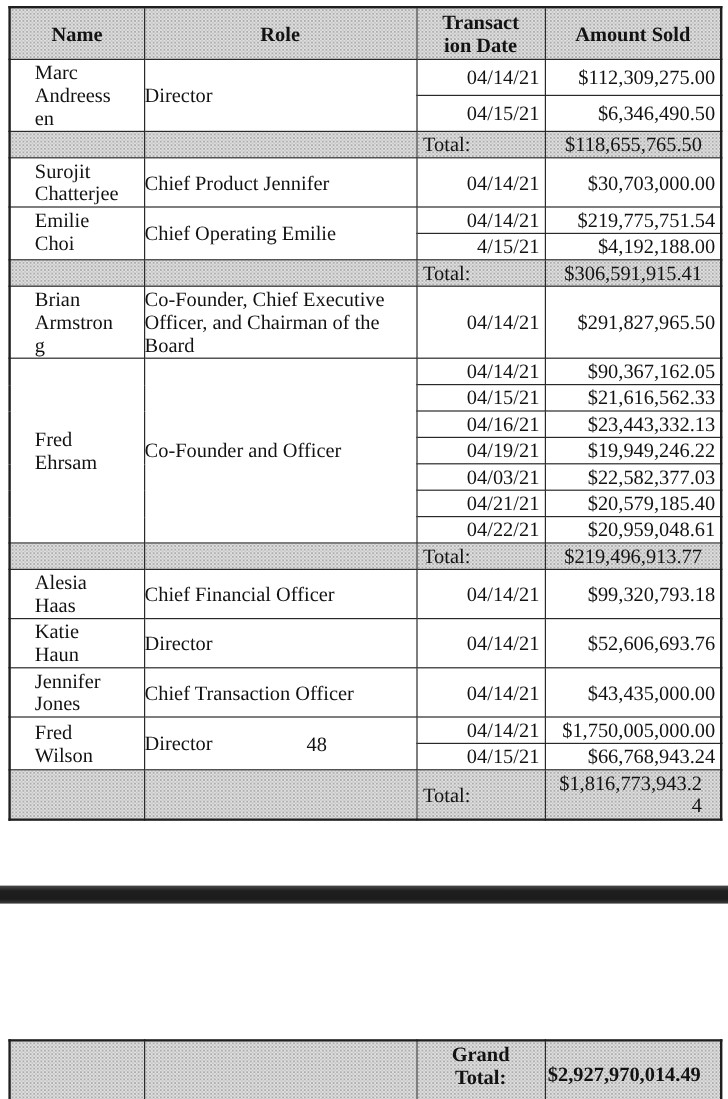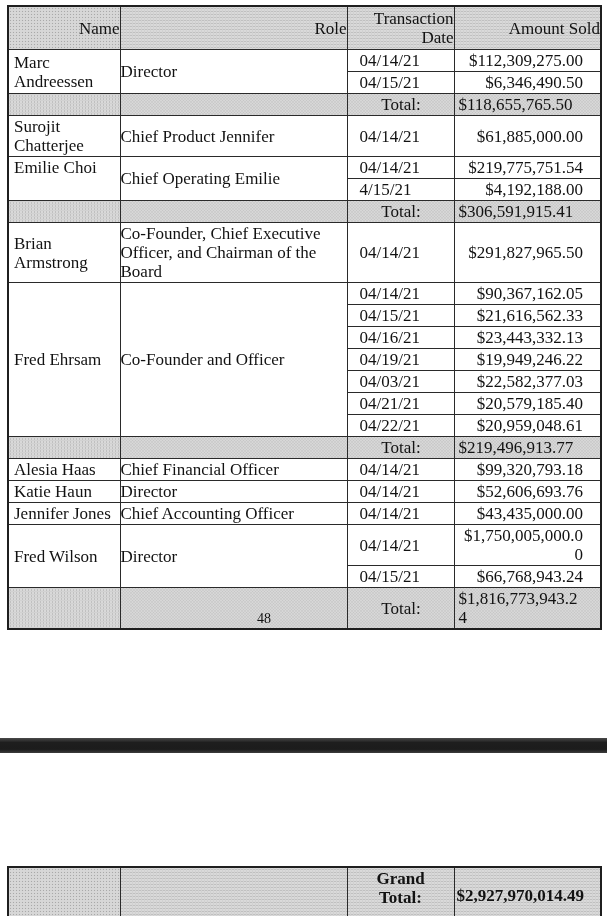--- a/index.html
+++ b/index.html
@@ -10,39 +10,39 @@
   }
   table { border-collapse:collapse; table-layout:fixed; position:absolute; background:#fff; }
   .main-table { left:7px; top:5px; width:593px; }
   .main-table, .grand-total-table { border:2px solid #1f1f1f; }
   td,th {
     border:1.5px solid #2a2a2a;
     font-size:17px; line-height:19px;
     padding:1px 4px; vertical-align:middle; overflow:hidden;
     word-wrap:break-word;
   }
-  thead th { height:40px; font-weight:normal; text-align:right; padding:1px 0; }
+  thead th { height:40px; font-weight:bold; text-align:center; padding:1px 20px; }
   .shaded {
     background-color:#e0e0e0;
     background-image:
       radial-gradient(#a9a9a9 0.5px, transparent 1.1px),
       radial-gradient(#c6c6c6 0.5px, transparent 1.1px);
     background-size:3px 3px;
     background-position:0 0, 1.5px 1.5px;
   }
-  .name-cell  { text-align:left; padding:1px 5px; }
+  .name-cell  { text-align:left; padding:1px 20px; }
   .role-cell  { text-align:left; padding:1px 0; }
   .vtop       { vertical-align:top;margin-left:24px; }
-  .date-cell  { text-align:left; height:19px;padding-left:12px; }
-  .amount-cell{ text-align:right; padding-right:17px; height:19px; }
-  .total-label-cell { text-align:center; padding-left:5px; height:19px; }
-  .total-amount-cell{ padding-right:15px; height:19px; }
+  .date-cell  { text-align:right; height:19px;padding-left:12px; }
+  .amount-cell{ text-align:right; padding-right:4px; height:19px; }
+  .total-label-cell { text-align:left; padding-left:5px; height:19px; }
+  .total-amount-cell{ text-align:right; padding-right:15px; height:19px; }
   .page-number {
     position:absolute; top:611px; left:0; width:528px;
-    text-align:center; font-size:14px;
+    text-align:center; font-size:17px;
   }
   .separator-bar {
     position:absolute; left:0; top:738px; width:607px; height:15px;
     background:linear-gradient(180deg,#4a4a4a 0%,#1e1e1e 30%,#1c1c1c 75%,#3c3c3c 100%);
   }
   .grand-total-table { left:7px; top:866px; width:593px; }
   .grand-total-table td { height:44px;font-family:Liberation Serif, serif; }
   .grand-label-cell {
     font-weight:bold; text-align:center; vertical-align:top; padding:1px 14px;
   }
@@ -84,21 +84,21 @@
         <tr>
           <td class="shaded"></td>
           <td class="shaded"></td>
           <td class="shaded total-label-cell">Total:</td>
           <td class="shaded total-amount-cell">$118,655,765.50</td>
         </tr>
         <tr>
           <td class="name-cell">Surojit Chatterjee</td>
           <td class="role-cell">Chief Product Jennifer</td>
           <td class="date-cell">04/14/21</td>
-          <td class="amount-cell">$61,885,000.00</td>
+          <td class="amount-cell">$30,703,000.00</td>
         </tr>
         <tr>
           <td class="name-cell vtop" rowspan="2">Emilie Choi</td>
           <td class="role-cell" rowspan="2">Chief Operating Emilie</td>
           <td class="date-cell">04/14/21</td>
           <td class="amount-cell">$219,775,751.54</td>
         </tr>
         <tr>
           <td class="date-cell">4/15/21</td>
           <td class="amount-cell">$4,192,188.00</td>
@@ -158,21 +158,21 @@
           <td class="amount-cell">$99,320,793.18</td>
         </tr>
         <tr>
           <td class="name-cell">Katie Haun</td>
           <td class="role-cell">Director</td>
           <td class="date-cell">04/14/21</td>
           <td class="amount-cell">$52,606,693.76</td>
         </tr>
         <tr>
           <td class="name-cell">Jennifer Jones</td>
-          <td class="role-cell">Chief Accounting Officer</td>
+          <td class="role-cell">Chief Transaction Officer</td>
           <td class="date-cell">04/14/21</td>
           <td class="amount-cell">$43,435,000.00</td>
         </tr>
         <tr>
           <td class="name-cell" rowspan="2">Fred Wilson</td>
           <td class="role-cell" rowspan="2">Director</td>
           <td class="date-cell">04/14/21</td>
           <td class="amount-cell">$1,750,005,000.00</td>
         </tr>
         <tr>

